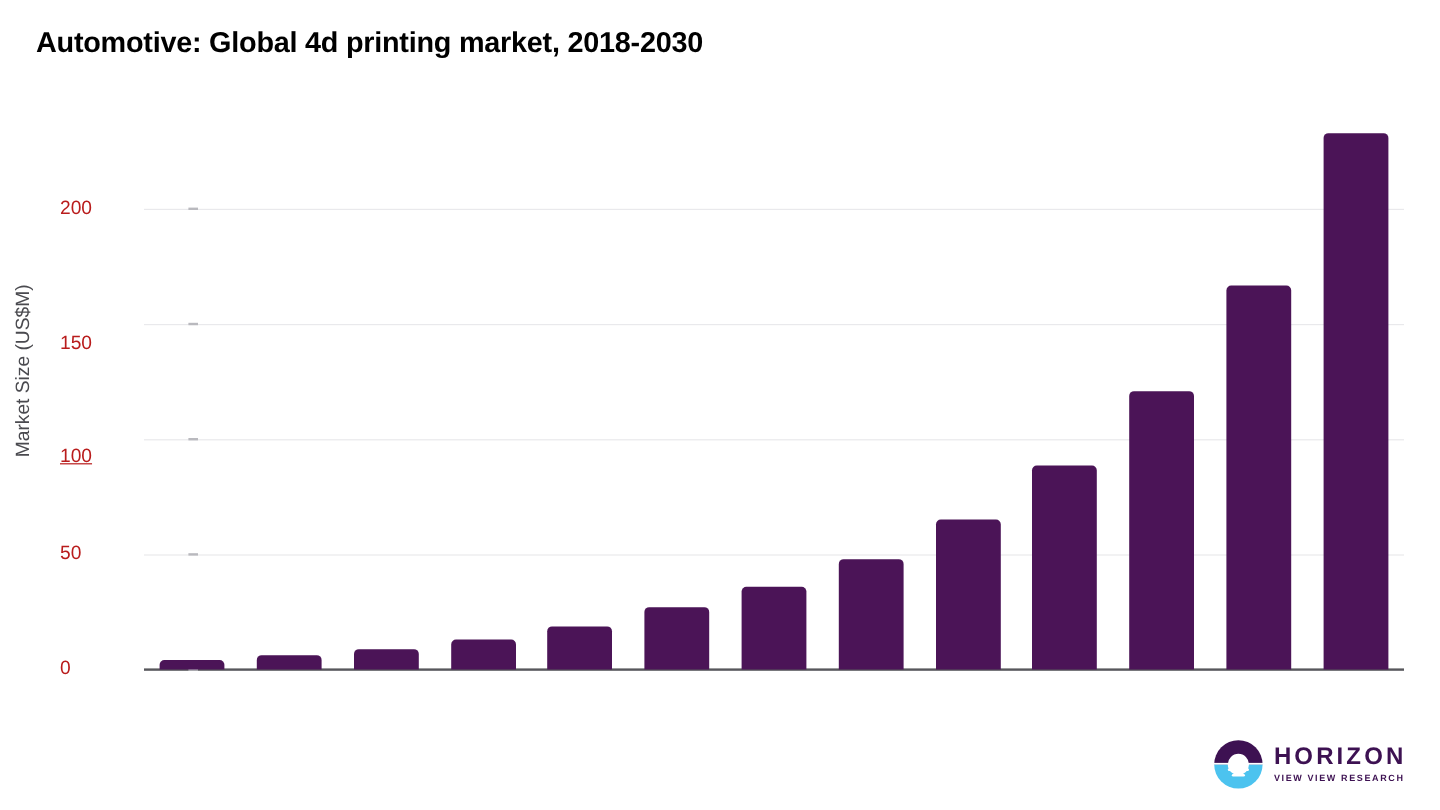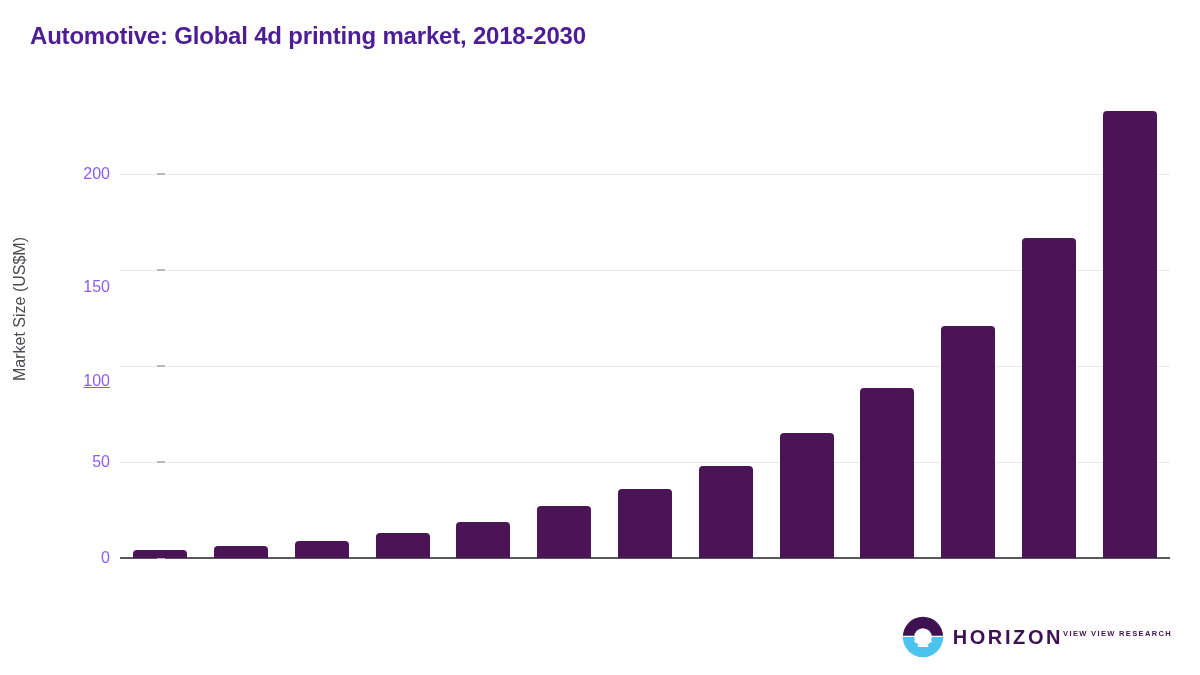--- a/index.html
+++ b/index.html
@@ -13,21 +13,21 @@
     position: relative;
     width: 1200px; height: 675px;
     background: #ffffff;
   }
   
   #chart-title {
     position: absolute;
     left: 30px; top: 22px;
     font-size: 24px;
     font-weight: bold;
-    color: #4c1d95;
+    color: #000000;
     letter-spacing: -0.2px;
     white-space: nowrap;
   }
   
   #plot-frame {
     position: absolute;
     left: 120px;   top: 95px;
     width: 1050px; height: 463px;
   }
   .gridline {
@@ -40,23 +40,22 @@
     position: absolute;
     left: 120px; top: 557px;
     width: 1050px; height: 1.5px;
     background: #58585c;
   }
   
   .y-tick-label {
     position: absolute;
     right: 0;
     width: 60px;
-    text-align: right;
     font-size: 16px;
-    color: #8b5cf6;
+    color: #b91c1c;
     transform: translateY(-50%);
   }
   #y-ticks { position: absolute; left: 45px; top: 0; width: 65px; height: 675px; }
   .y-tick-mark {
     position: absolute;
     left: 112px;
     width: 8px; height: 1.5px;
     background: #b9b9be;
   }
   #y-axis-title {
@@ -105,21 +104,21 @@
     white-space: nowrap;
   }
   #brand-logo {
     position: absolute;
     right: 28px; top: 616px;
     display: flex;
     align-items: center;
     gap: 9px;
   }
   #logo-mark { width: 42px; height: 42px; display: block; }
-  #logo-wordmark { display: flex; flex-direction: row; }
+  #logo-wordmark { display: flex; flex-direction: column; }
   #logo-name {
     font-size: 20px;
     font-weight: bold;
     color: #3d1152;
     letter-spacing: 2.6px;
     line-height: 1.05;
   }
   #logo-tagline {
     font-size: 7.5px;
     font-weight: bold;

